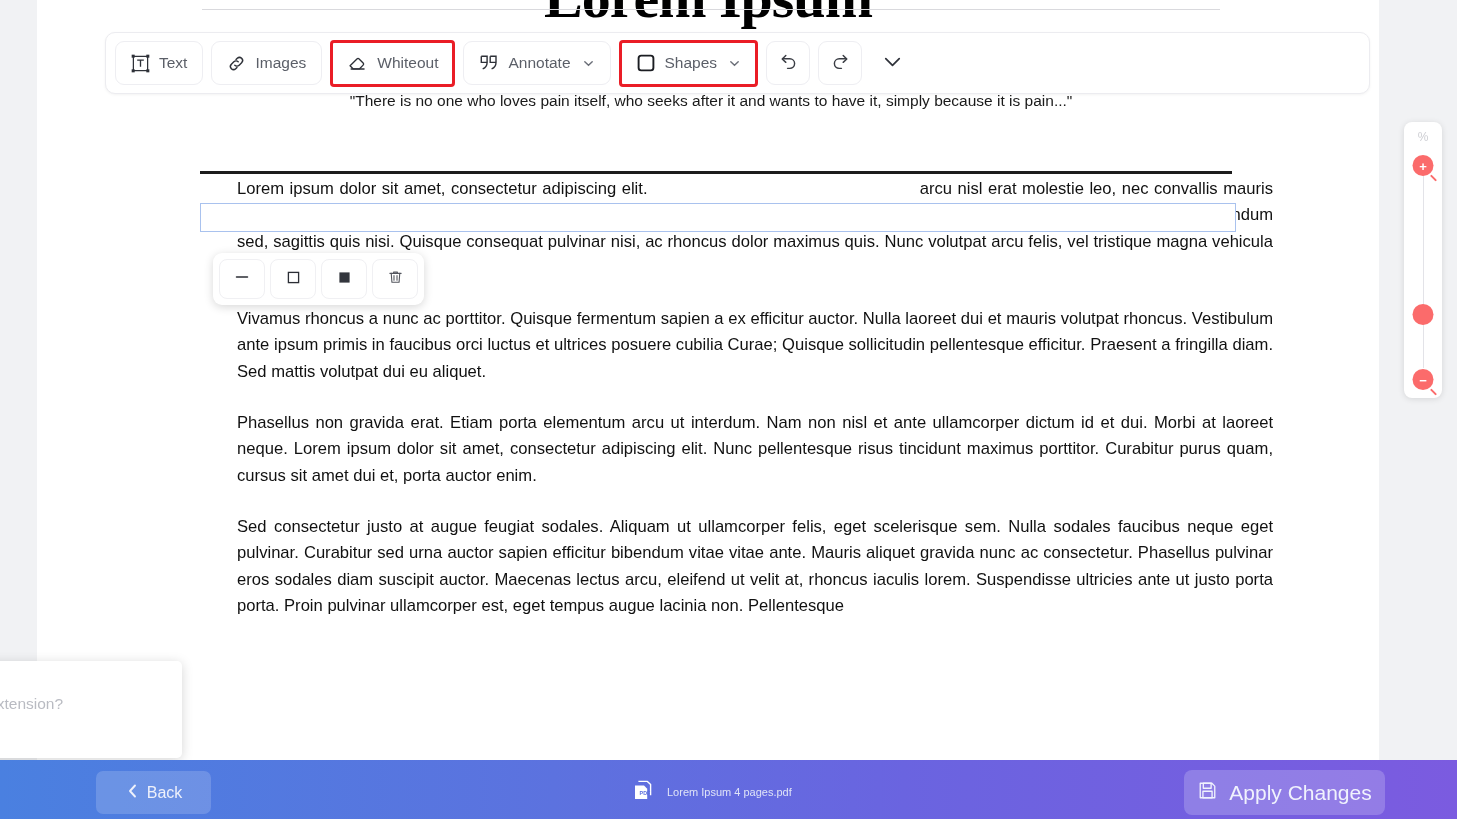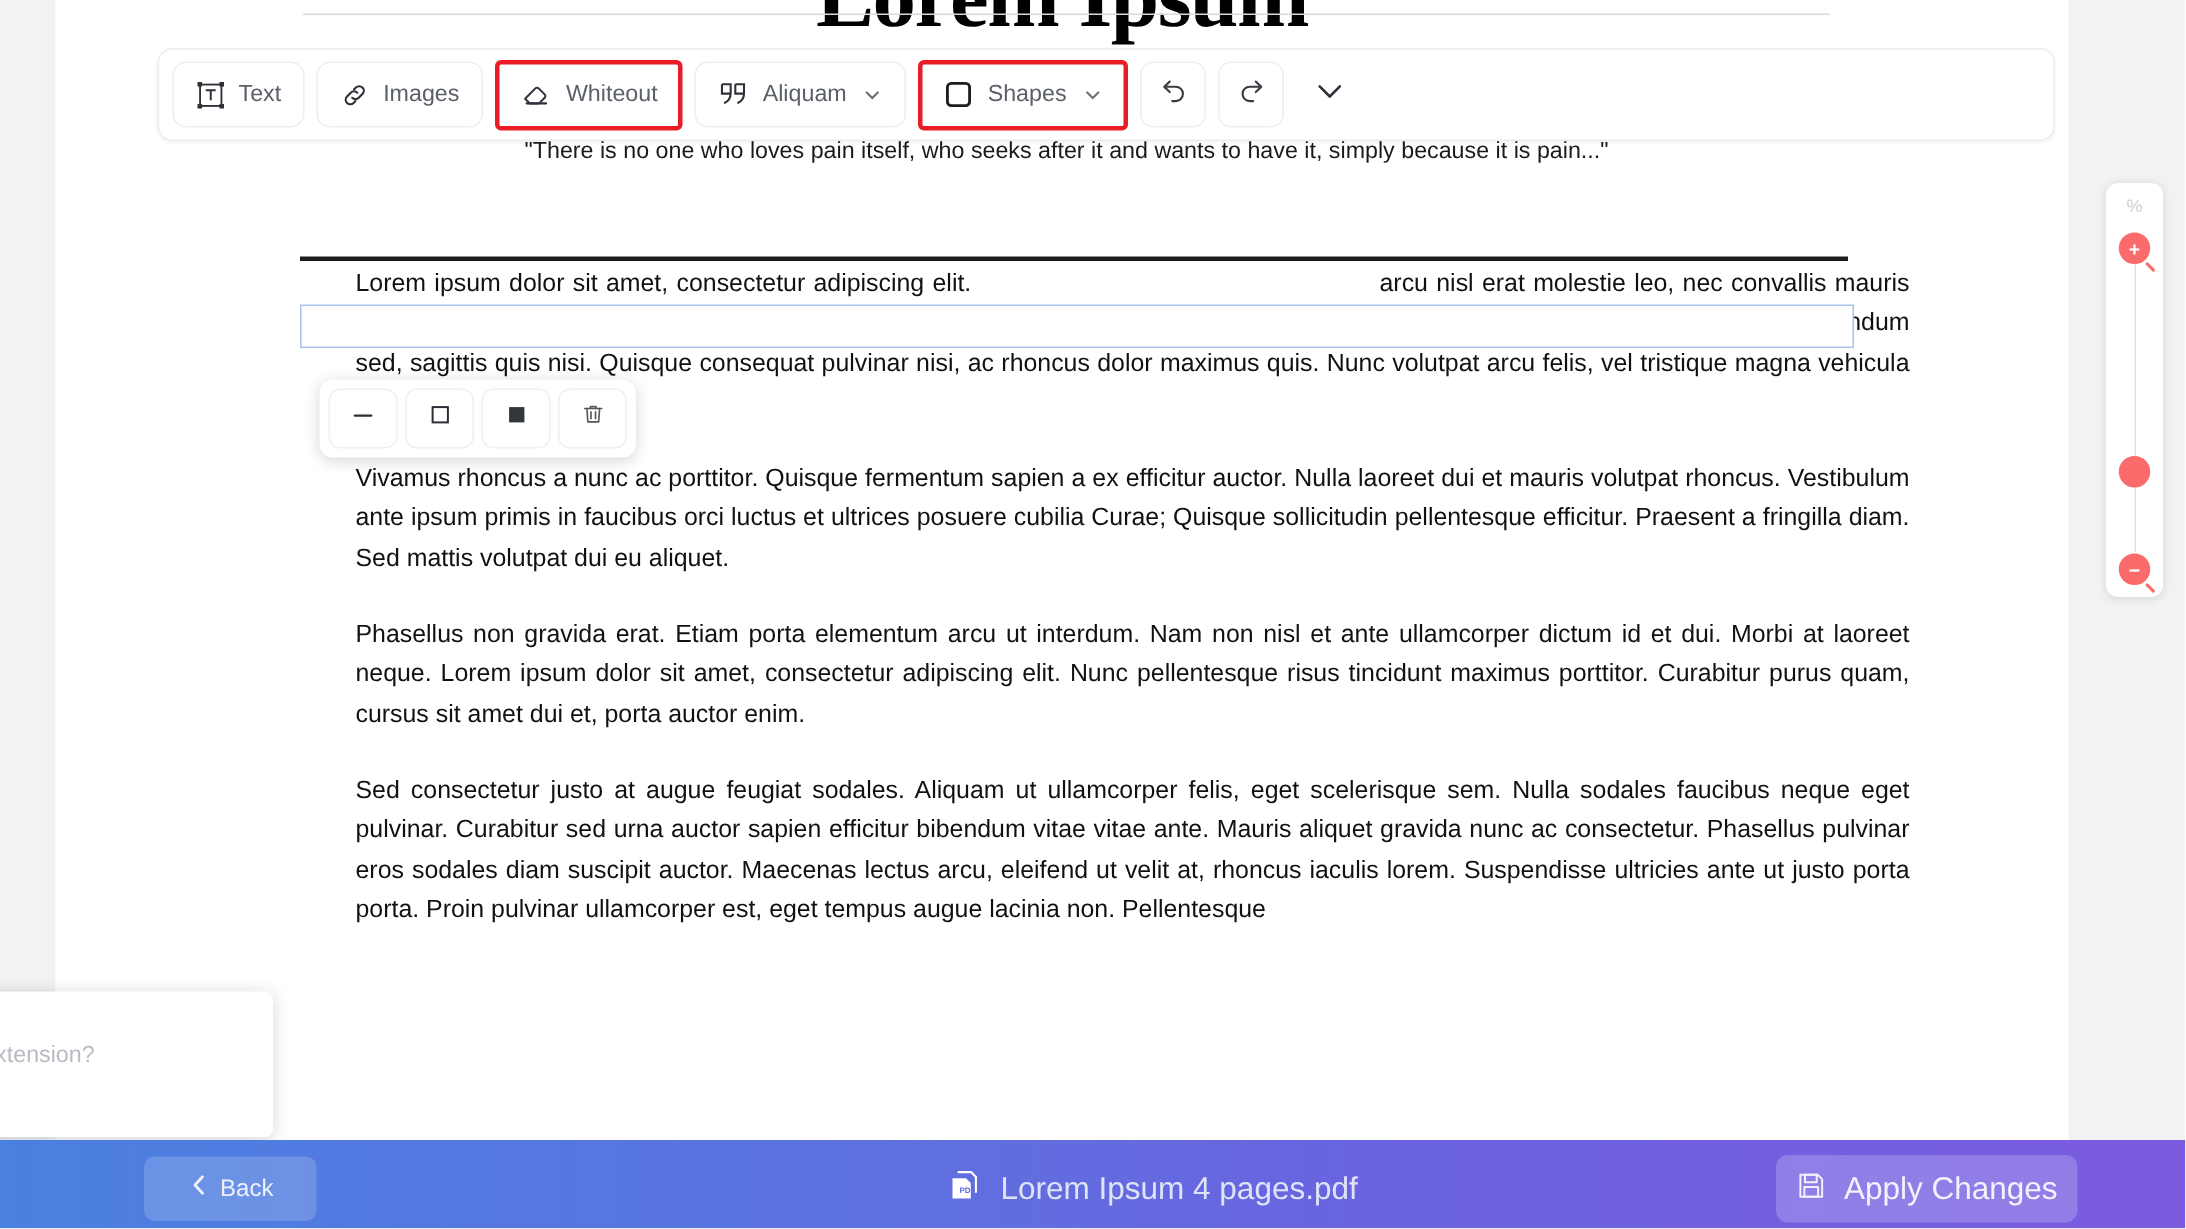--- a/index.html
+++ b/index.html
@@ -207,21 +207,21 @@
     border-radius: 7px;
     display: flex; align-items: center; justify-content: center;
     gap: 6px;
     cursor: pointer;
   }
   .back-btn .lbl { font-size: 16px; color: #eef1fb; }
   .file-info {
     position: absolute; left: 632px; top: 18px;
     display: flex; align-items: center; gap: 11px;
   }
-  .file-name { font-size: 21px; color: #dfe3f7; white-space: nowrap; }
+  .file-name { font-size: 11px; color: #dfe3f7; white-space: nowrap; }
   .apply-btn {
     position: absolute; left: 1184px; top: 10px;
     width: 201px; height: 45px;
     background: rgba(255,255,255,0.20);
     border-radius: 8px;
     display: flex; align-items: center; justify-content: center;
     gap: 11px;
     cursor: pointer;
   }
   .apply-btn .lbl { font-size: 21px; color: #f0f2fd; }
@@ -293,21 +293,21 @@
 
     <div class="tool">
       <span>
         <svg width="20" height="20" viewBox="0 0 20 20" fill="none" stroke="#2e3138" stroke-width="1.4">
           <path d="M2.3 3.2h5.8v6.2c0 3.2-1.9 5.4-4.4 6.4"></path>
           <path d="M2.3 3.2v6.2h5.8"></path>
           <path d="M11.2 3.2H17v6.2c0 3.2-1.9 5.4-4.4 6.4"></path>
           <path d="M11.2 3.2v6.2H17"></path>
         </svg>
       </span>
-      <span class="lbl">Aliquam</span>
+      <span class="lbl">Annotate</span>
       <span class="caret">
         <svg width="13" height="13" viewBox="0 0 14 14" fill="none" stroke="#6b6f78" stroke-width="1.5" stroke-linecap="round">
             <path d="M3 5l4 4 4-4"></path>
           </svg>
       </span>
     </div>
 
     <div class="tool tool-hl">
       <span>
         <svg width="20" height="20" viewBox="0 0 20 20" fill="none" stroke="#1b1d22" stroke-width="1.9">

